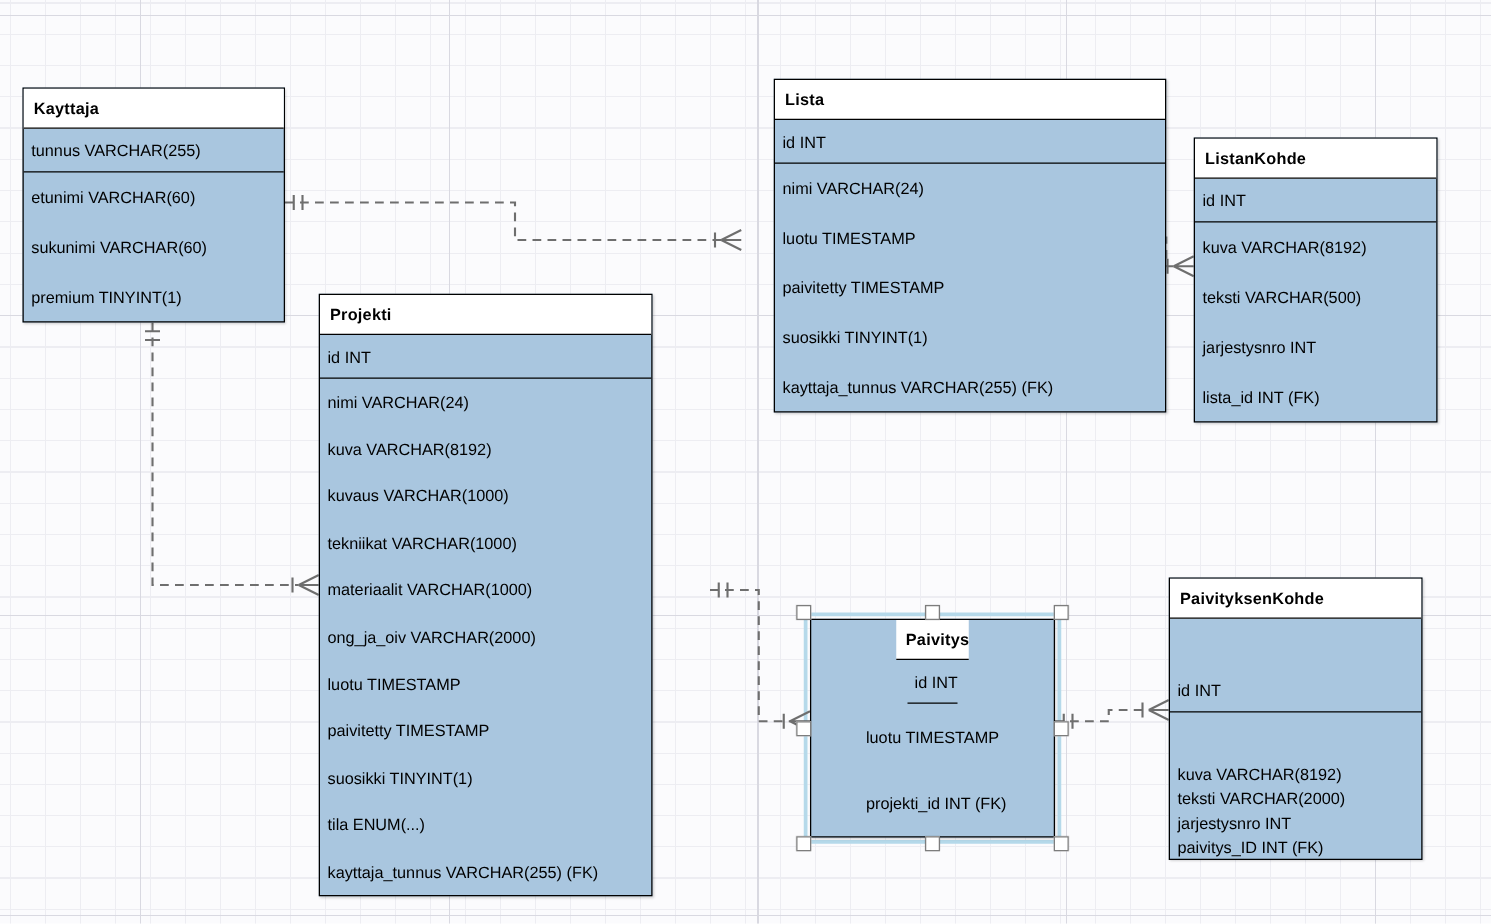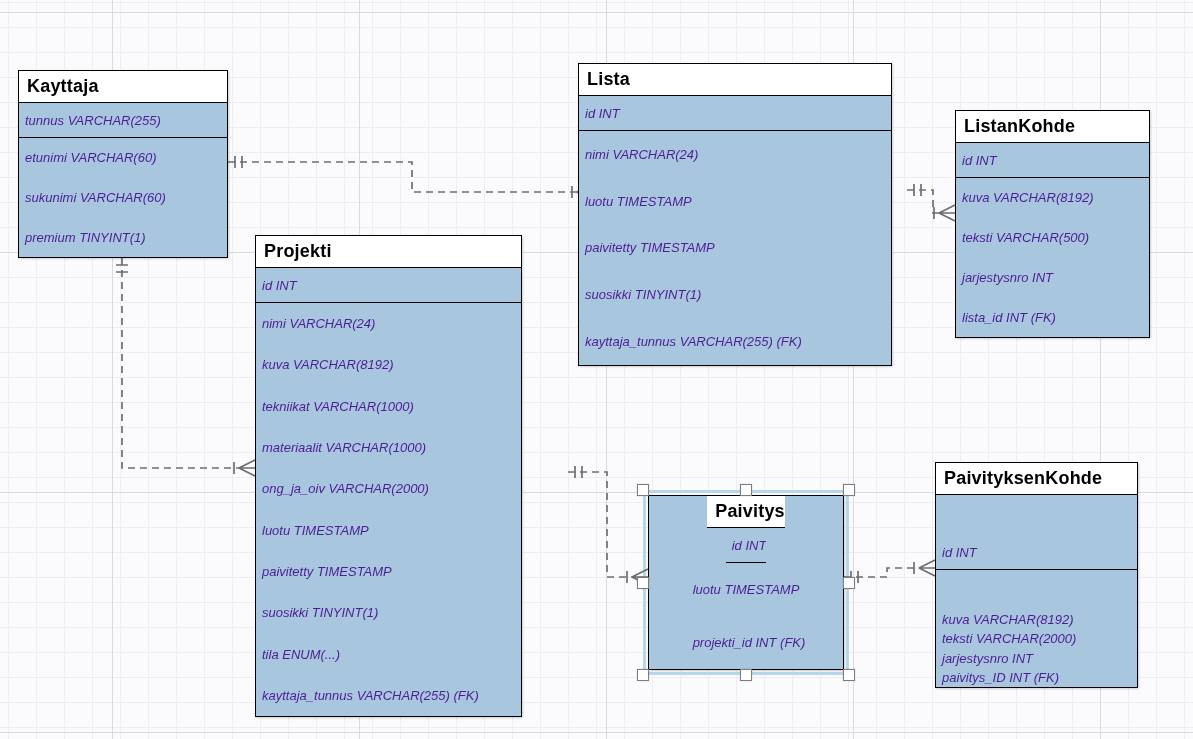--- a/index.html
+++ b/index.html
@@ -18,30 +18,30 @@
   #table-layer{z-index:2;}
   #handle-layer{z-index:4;}
 
   .db-table{
     position:absolute;display:flex;flex-direction:column;box-sizing:border-box;
     border:1.5px solid #000;background:#a9c6df;pointer-events:auto;
     box-shadow:1px 1px 2px rgba(0,0,0,0.18);
   }
   .tbl-header{
     flex:0 0 31px;background:#ffffff;border-bottom:1.5px solid #000;
-    font-weight:bold;font-size:18px;color:#000;display:flex;align-items:center;
+    font-weight:bold;font-size:13px;color:#000;display:flex;align-items:center;
     padding-left:8px;letter-spacing:.2px;
   }
   .tbl-pk{flex:0 0 auto;border-bottom:1.5px solid #000;display:flex;flex-direction:column;}
   .tbl-pk .tbl-row{flex:0 0 34px;}
   .tbl-body{flex:1 1 auto;display:flex;flex-direction:column;}
   .tbl-body .tbl-row{flex:1 1 0;}
   .tbl-row{
     display:flex;align-items:center;padding-left:6px;
-    font-size:13px;color:#4c1d95;white-space:nowrap;overflow:hidden;font-style:italic;
+    font-size:13px;color:#000000;white-space:nowrap;overflow:hidden;
   }
 
   .sel-halo{position:absolute;box-sizing:border-box;pointer-events:auto;}
   .sel-handle{
     position:absolute;width:12px;height:12px;background:#ffffff;
     border:1.4px solid #7d7d7d;box-sizing:border-box;pointer-events:auto;
     box-shadow:0 0 1px rgba(0,0,0,.25);
   }
 </style>
 </head>
@@ -83,21 +83,21 @@
         <div class="tbl-header">Kayttaja</div>
         <div class="tbl-pk">
           <div class="tbl-row">tunnus VARCHAR(255)</div>
         </div>
         <div class="tbl-body">
           <div class="tbl-row">etunimi VARCHAR(60)</div>
           <div class="tbl-row">sukunimi VARCHAR(60)</div>
           <div class="tbl-row">premium TINYINT(1)</div>
         </div>
       </div>
-      <div class="db-table" style="left: 578px; top: 63px; width: 314px; height: 303px; background: rgb(169, 198, 223);">
+      <div class="db-table" style="left: 619px; top: 63px; width: 314px; height: 267px; background: rgb(169, 198, 223);">
         <div class="tbl-header">Lista</div>
         <div class="tbl-pk">
           <div class="tbl-row">id INT</div>
         </div>
         <div class="tbl-body">
           <div class="tbl-row">nimi VARCHAR(24)</div>
           <div class="tbl-row">luotu TIMESTAMP</div>
           <div class="tbl-row">paivitetty TIMESTAMP</div>
           <div class="tbl-row">suosikki TINYINT(1)</div>
           <div class="tbl-row">kayttaja_tunnus VARCHAR(255) (FK)</div>
@@ -116,20 +116,21 @@
         </div>
       </div>
       <div class="db-table" style="left: 255px; top: 235px; width: 267px; height: 482px; background: rgb(169, 198, 223);">
         <div class="tbl-header">Projekti</div>
         <div class="tbl-pk">
           <div class="tbl-row">id INT</div>
         </div>
         <div class="tbl-body">
           <div class="tbl-row">nimi VARCHAR(24)</div>
           <div class="tbl-row">kuva VARCHAR(8192)</div>
+          <div class="tbl-row">kuvaus VARCHAR(1000)</div>
           <div class="tbl-row">tekniikat VARCHAR(1000)</div>
           <div class="tbl-row">materiaalit VARCHAR(1000)</div>
           <div class="tbl-row">ong_ja_oiv VARCHAR(2000)</div>
           <div class="tbl-row">luotu TIMESTAMP</div>
           <div class="tbl-row">paivitetty TIMESTAMP</div>
           <div class="tbl-row">suosikki TINYINT(1)</div>
           <div class="tbl-row">tila ENUM(...)</div>
           <div class="tbl-row">kayttaja_tunnus VARCHAR(255) (FK)</div>
         </div>
       </div>

